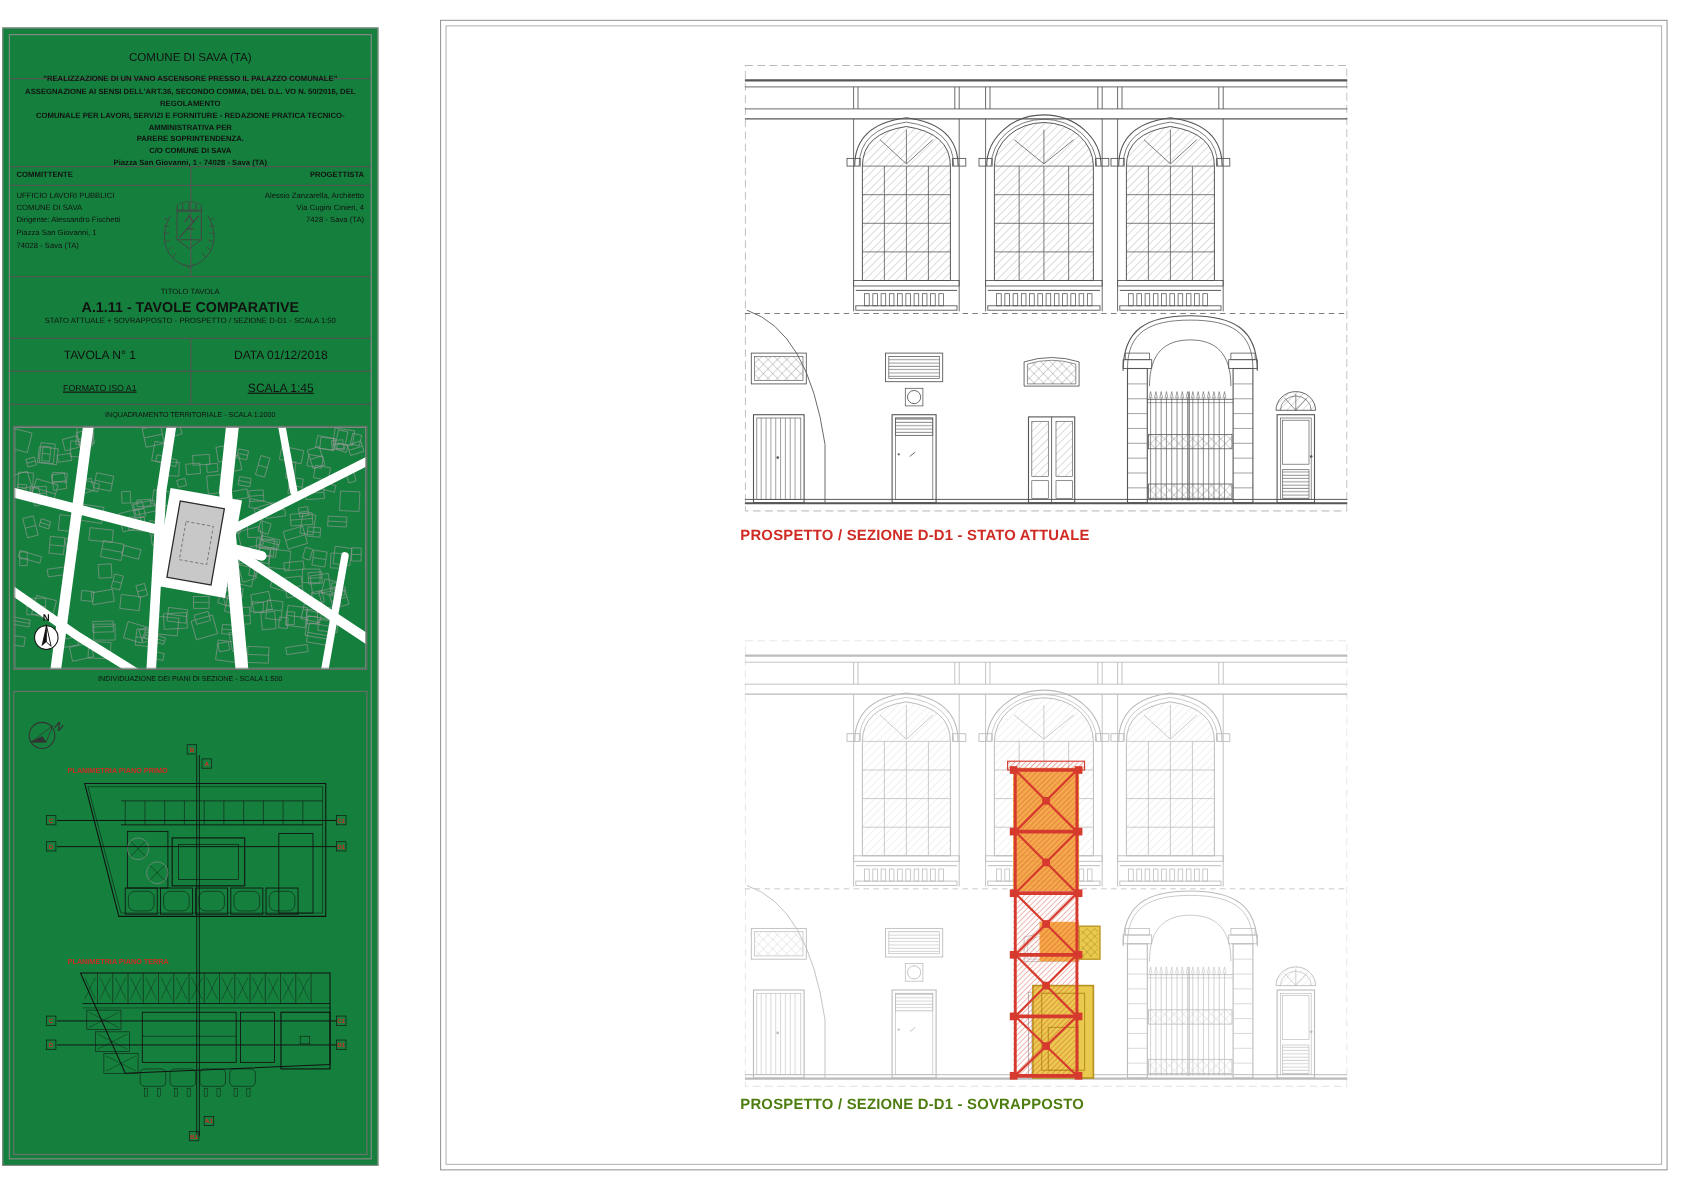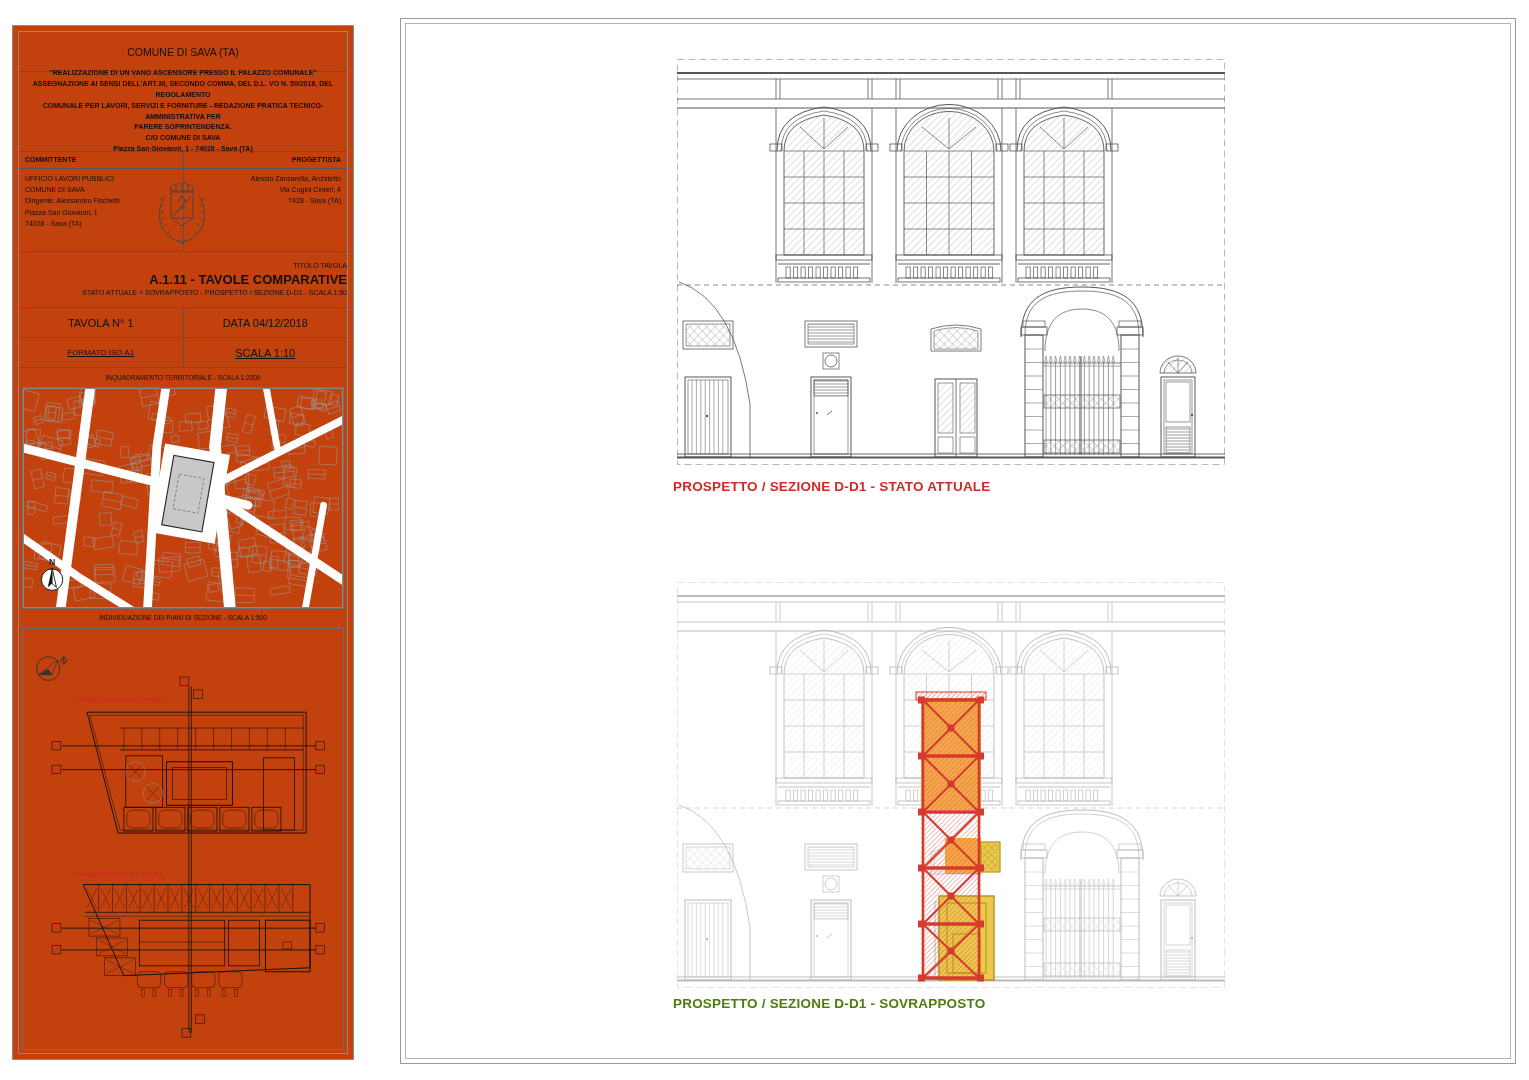--- a/index.html
+++ b/index.html
@@ -1,34 +1,34 @@
 <!DOCTYPE html>
 <html><head>
 <meta charset="utf-8">
 <style>
   html,body{margin:0;padding:0;background:#fff;}
   .page{position:relative;width:1529px;height:1080px;background:#fff;overflow:hidden;
         font-family:"Liberation Sans",sans-serif;color:#111;}
   
-  .sheet-left{position:absolute;left:12px;top:25px;width:340px;height:1033px;border:1px solid #8a8a8a;background:#c2410c;}
+  .sheet-left{position:absolute;left:2px;top:25px;width:340px;height:1033px;border:1px solid #8a8a8a;background:#15803d;}
   .sheet-left-inner{position:absolute;left:5px;top:5px;right:5px;bottom:5px;border:1px solid #8a8a8a;display:flex;flex-direction:column;}
   .row{border-bottom:1px solid #555;box-sizing:border-box;position:relative;}
   .r1{height:40px;display:flex;align-items:center;justify-content:center;font-size:10.5px;}
   .r2{height:80px;display:flex;flex-direction:column;align-items:center;justify-content:center;
       font-size:7px;font-weight:bold;text-align:center;line-height:1.55;padding:0 8px;}
   .r3{height:100px;}
   .r3 .hdr{display:flex;height:17px;border-bottom:1px solid #555;box-sizing:border-box;}
   .r3 .hdr>div{flex:1;font-size:7px;font-weight:bold;padding:4px 6px 0 6px;box-sizing:border-box;}
   .r3 .hdr .right{text-align:right;}
   .r3 .vdiv{position:absolute;left:50%;top:0;bottom:0;width:1px;background:#555;}
   .r3 .body{display:flex;height:82px;}
   .r3 .body>div{flex:1;font-size:7px;line-height:1.6;padding:4px 6px;box-sizing:border-box;}
   .r3 .body .right{text-align:right;}
   .crest{position:absolute;left:41%;top:22px;width:58px;height:72px;}
-  .r4{height:56px;display:flex;flex-direction:column;align-items:flex-end;justify-content:center;line-height:1.35;}
+  .r4{height:56px;display:flex;flex-direction:column;align-items:center;justify-content:center;line-height:1.35;}
   .r4 .kick{font-size:7px;}
   .r4 .ttl{font-size:13px;font-weight:bold;}
   .r4 .sub{font-size:7px;}
   .cells{display:flex;}
   .cells>div{flex:1;display:flex;align-items:center;justify-content:center;box-sizing:border-box;}
   .cells>div:first-child{border-right:1px solid #555;}
   .r5{height:30px;}.r5 .cells>div{font-size:11px;}
   .r6{height:30px;}.r6 .cells>div{font-size:11px;text-decoration:underline;}
   .r6 .cells>div:first-child{font-size:8px;}
   .cells{height:100%;}
@@ -343,28 +343,28 @@
 
       <div class="row r4">
         <div class="kick">TITOLO TAVOLA</div>
         <div class="ttl">A.1.11 - TAVOLE COMPARATIVE</div>
         <div class="sub">STATO ATTUALE + SOVRAPPOSTO - PROSPETTO / SEZIONE D-D1 - SCALA 1:50</div>
       </div>
 
       <div class="row r5">
         <div class="cells">
           <div>TAVOLA N° 1</div>
-          <div>DATA 04/12/2018</div>
+          <div>DATA 01/12/2018</div>
         </div>
       </div>
 
       <div class="row r6">
         <div class="cells">
           <div>FORMATO ISO A1</div>
-          <div>SCALA 1:10</div>
+          <div>SCALA 1:45</div>
         </div>
       </div>
 
       <div class="cap">INQUADRAMENTO TERRITORIALE - SCALA 1:2000</div>
 
       <div class="mapbox">
         <svg viewBox="0 0 330 225" preserveAspectRatio="none">
           <g id="mapG">
               <g stroke="#9a9a9a" stroke-width="0.55" fill="none">
                 <rect x="-5.669279415239244" y="-4.368581002516942" width="11.338558830478489" height="8.737162005033884" transform="translate(4.0,199.2) rotate(8.3)"></rect>

